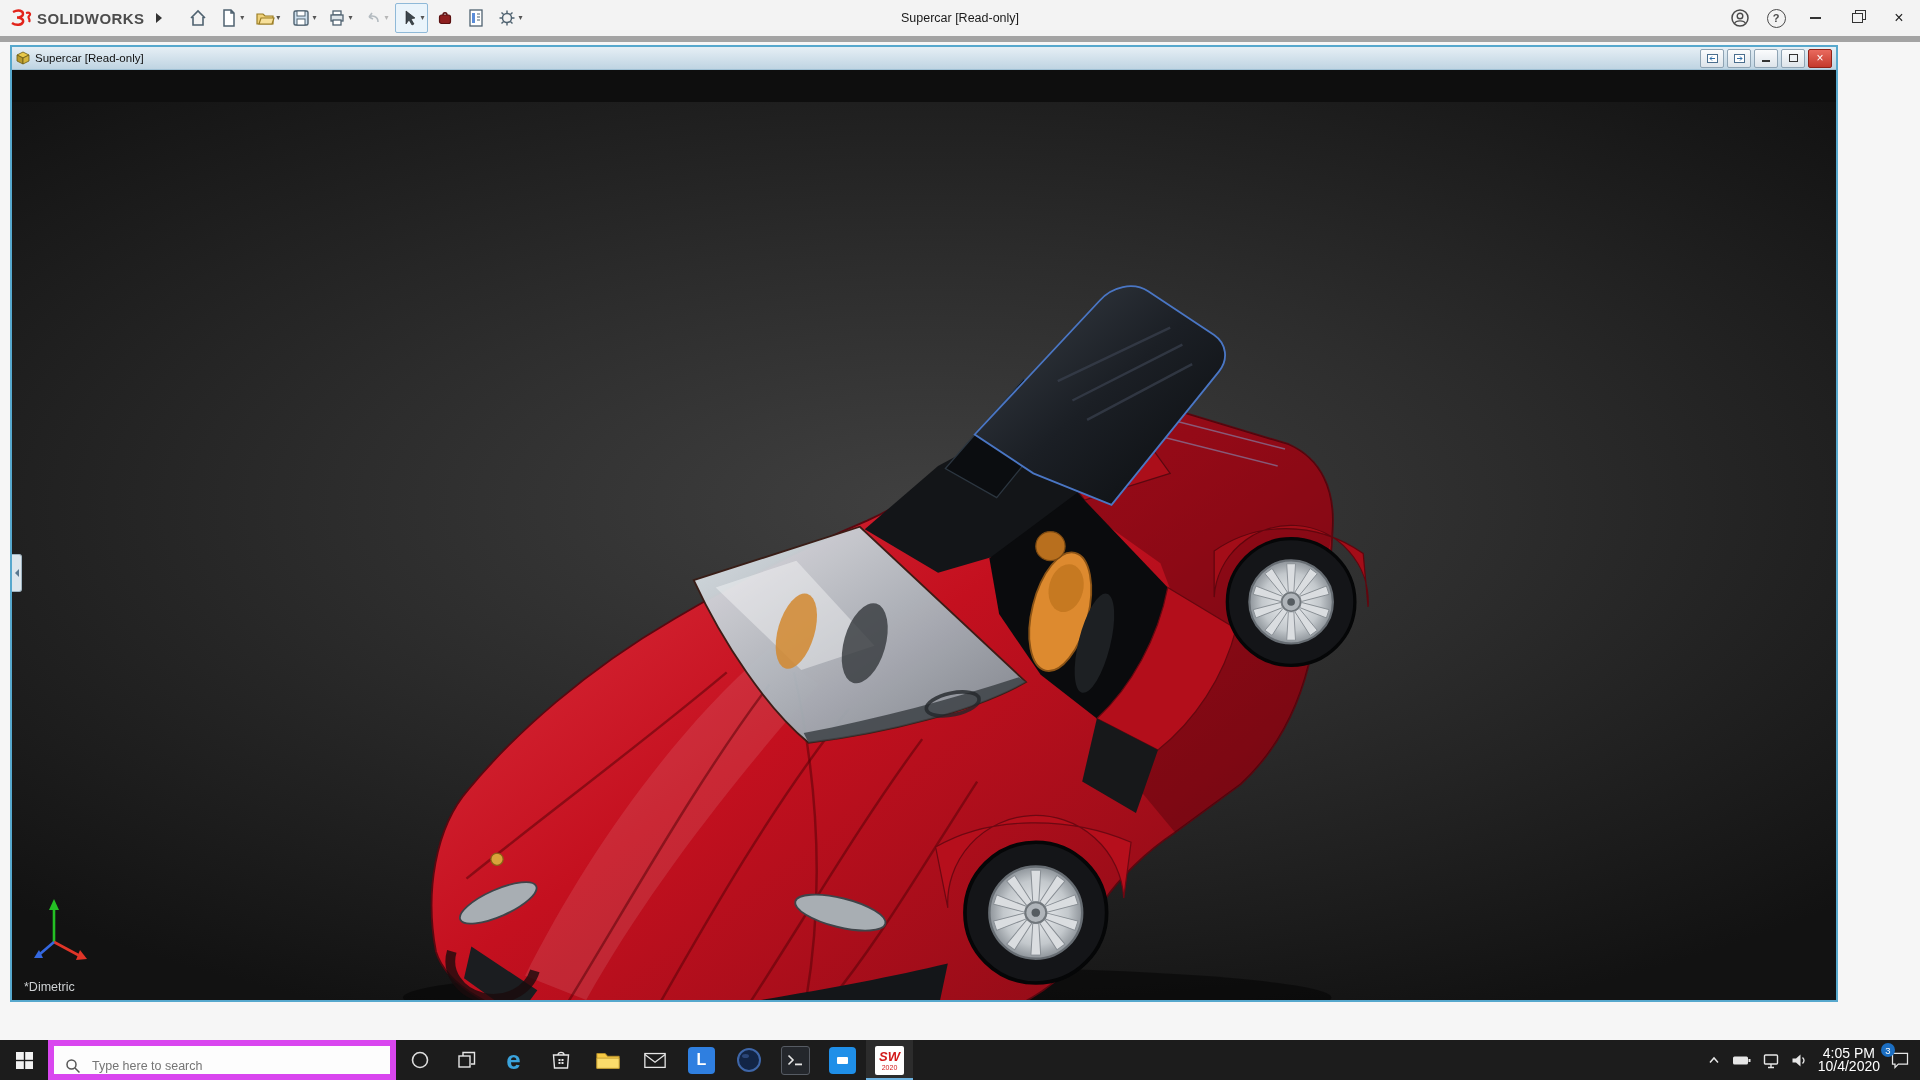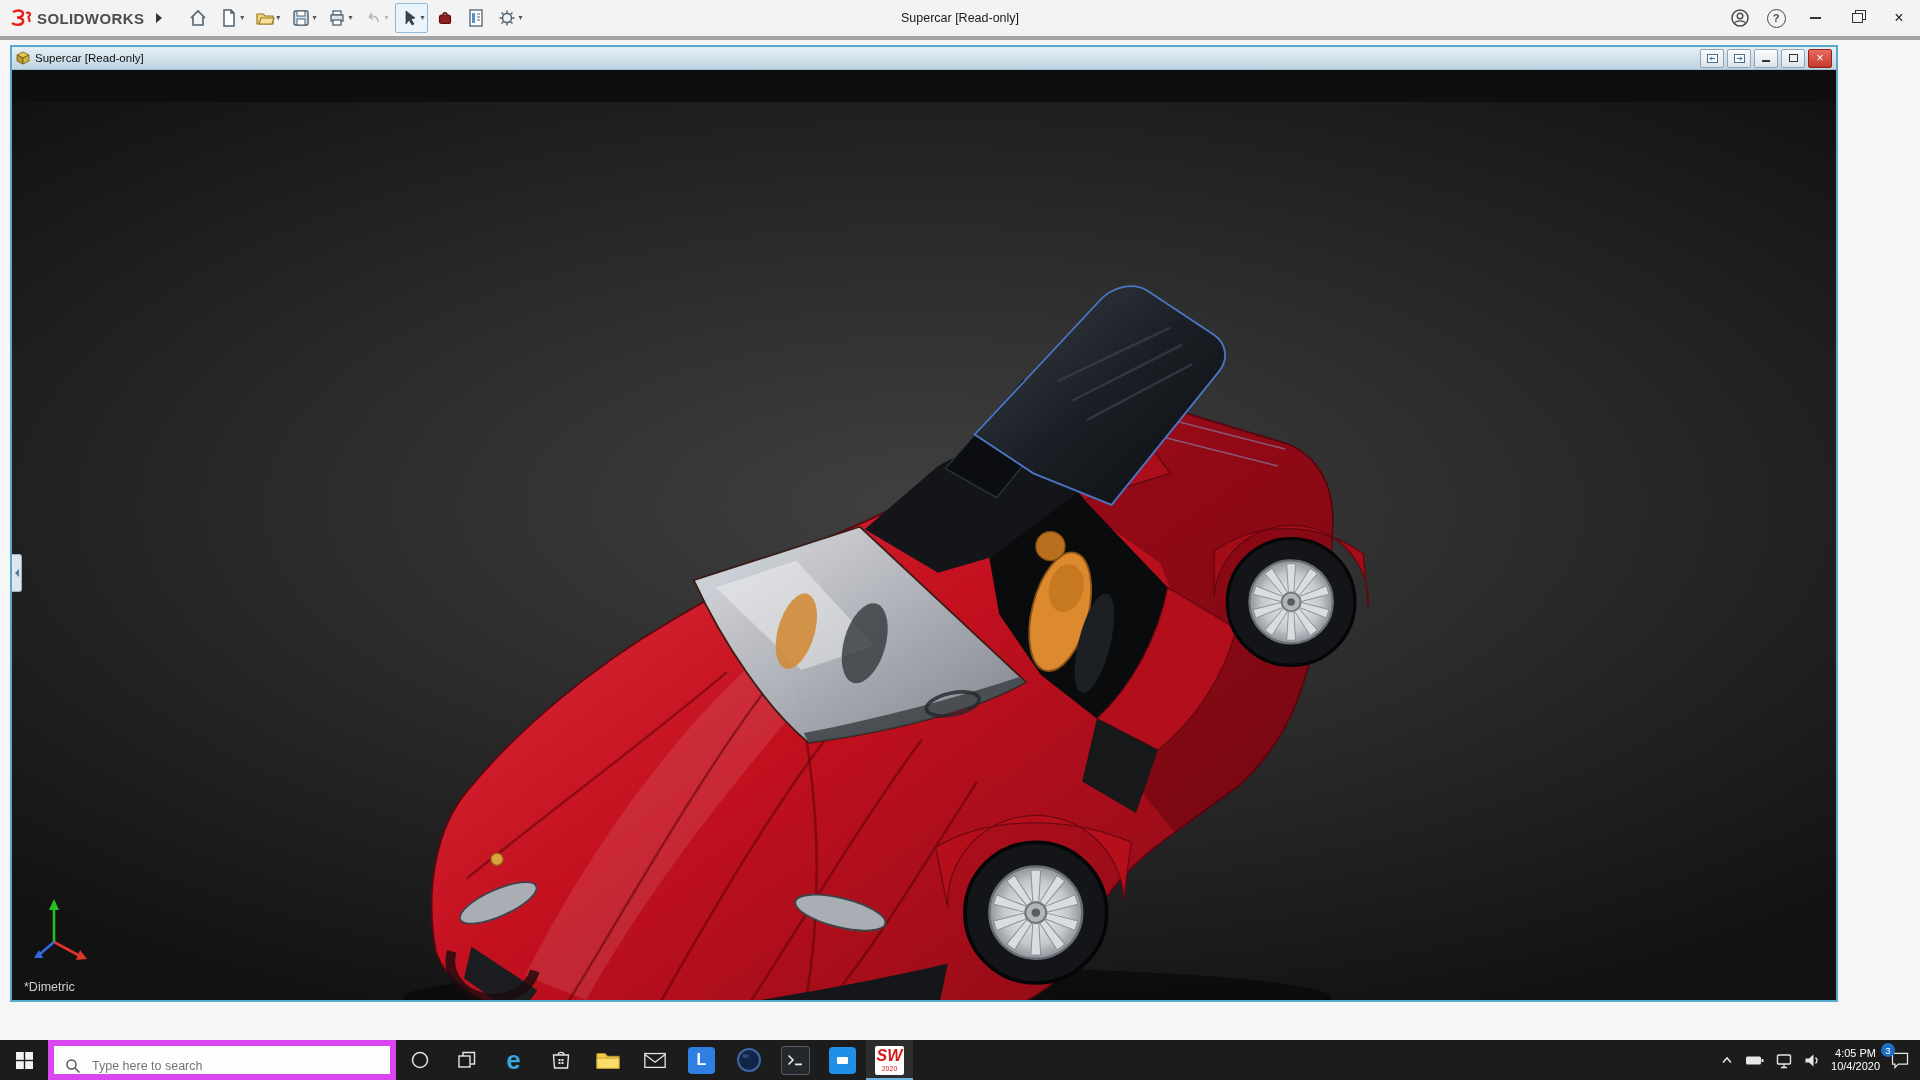--- a/index.html
+++ b/index.html
@@ -1,20 +1,20 @@
 <!DOCTYPE html>
 <html><head>
 <meta charset="utf-8">
 <style>
   html,body{margin:0;padding:0;width:1920px;height:1080px;overflow:hidden;
     font-family:"Liberation Sans",sans-serif;background:#f6f6f6;position:relative;}
 
   
   .titlebar{position:absolute;top:0;left:0;right:0;height:36px;background:#f3f3f3;
-    border-bottom:4px solid #a3a3a3;display:flex;align-items:center;z-index:20;}
+    border-bottom:6px solid #a3a3a3;display:flex;align-items:center;z-index:20;}
   .logo{display:flex;align-items:center;gap:5px;padding:0 6px 0 10px;}
   .logo-text{font-weight:bold;font-size:15px;color:#4c4c4c;letter-spacing:.4px;}
   .expand-arrow{width:0;height:0;border-top:5px solid transparent;border-bottom:5px solid transparent;
     border-left:6px solid #333;margin-left:6px;}
   .tb-icons{display:flex;align-items:center;margin-left:22px;gap:3px;}
   .tool-btn{height:28px;display:flex;align-items:center;padding:0 3px;border:1px solid transparent;border-radius:2px;}
   .tool-btn svg{display:block;}
   .tool-btn .dd{font-size:8px;color:#555;margin-left:1px;line-height:8px;}
   .tool-btn.active{background:#eaf4fb;border-color:#8fb9d8;}
   .tool-btn.disabled{opacity:.38;}
@@ -71,25 +71,25 @@
   .edge-e{font-size:26px;font-weight:bold;color:#3aa3dc;line-height:26px;}
   .l-tile{width:27px;height:27px;background:#2f7fe0;border-radius:4px;color:#fff;
     font-weight:bold;font-size:16px;display:flex;align-items:center;justify-content:center;}
   .term-tile{width:27px;height:27px;background:#24272c;border:1px solid #565b63;border-radius:3px;
     display:flex;align-items:center;justify-content:center;}
   .blue-tile{width:27px;height:27px;background:#1f8fe8;border-radius:4px;
     display:flex;align-items:center;justify-content:center;}
   .blue-tile span{display:block;width:11px;height:7px;background:#fff;border-radius:1px;}
   .sw-tile{width:29px;height:29px;background:#fff;border-radius:2px;display:flex;flex-direction:column;
     align-items:center;justify-content:center;line-height:1;}
-  .sw-tile .swt{color:#d21a1a;font-weight:bold;font-style:italic;font-size:16px;}
+  .sw-tile .swt{color:#d21a1a;font-weight:bold;font-style:italic;font-size:13px;}
   .sw-tile .swy{color:#d21a1a;font-size:7px;margin-top:1px;}
   .tray{margin-left:auto;display:flex;align-items:center;gap:10px;padding:0 10px;}
   .tray-ic{display:flex;align-items:center;justify-content:center;}
-  .clock{color:#fff;font-size:11px;text-align:center;line-height:13px;}
+  .clock{color:#fff;font-size:14px;text-align:center;line-height:13px;}
   .notif{position:relative;display:flex;align-items:center;}
   .badge{position:absolute;top:-7px;left:-9px;background:#1b6ec2;color:#fff;border-radius:50%;
     min-width:14px;height:14px;font-size:9.5px;display:flex;align-items:center;justify-content:center;}
 </style>
 </head>
 <body>
 
 <div class="titlebar">
   <div class="logo">
     <svg width="22" height="18" viewBox="0 0 22 18">

